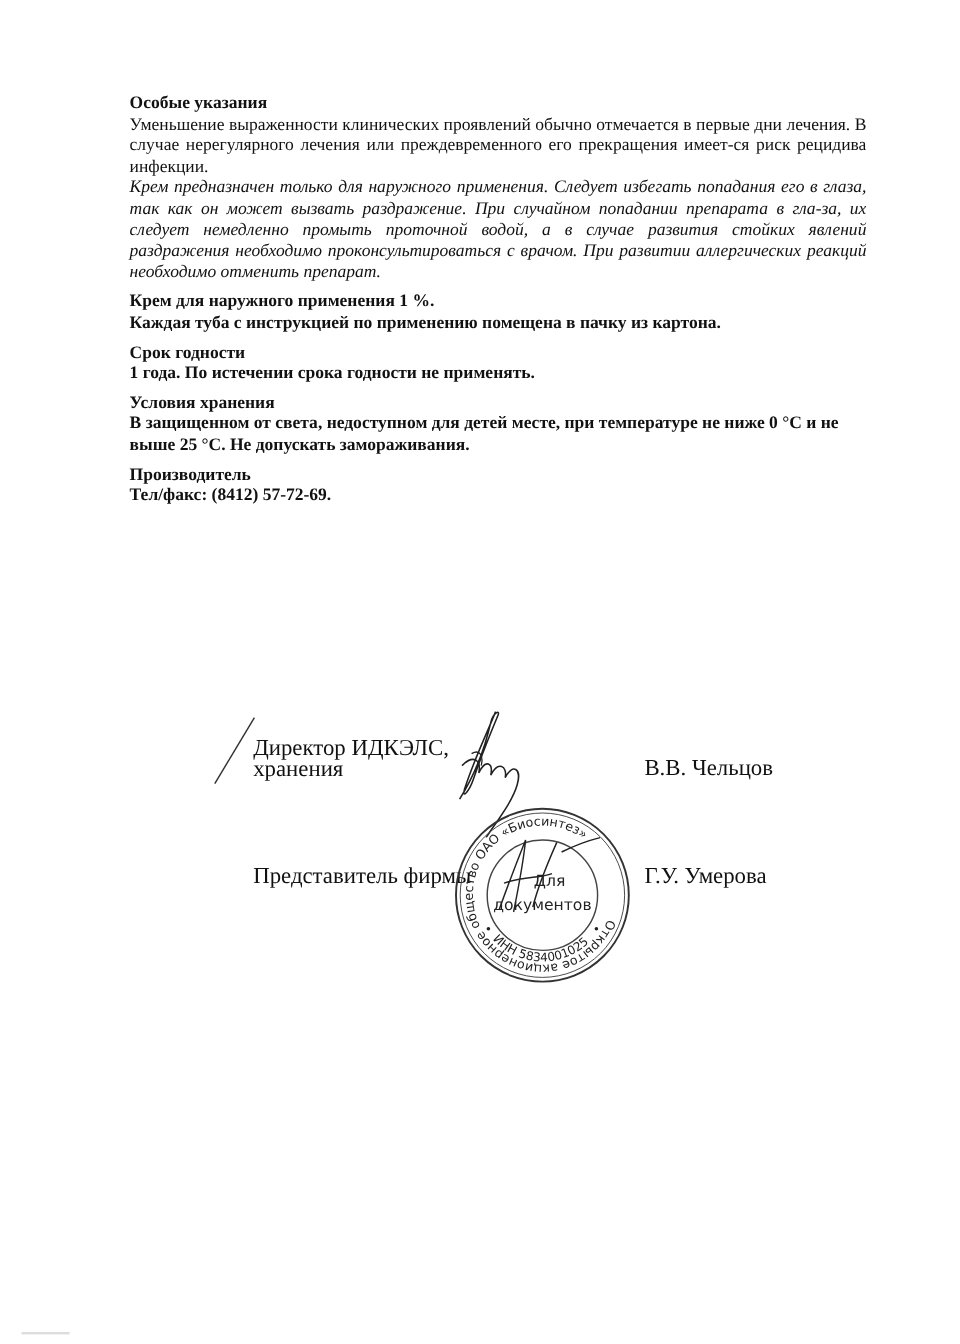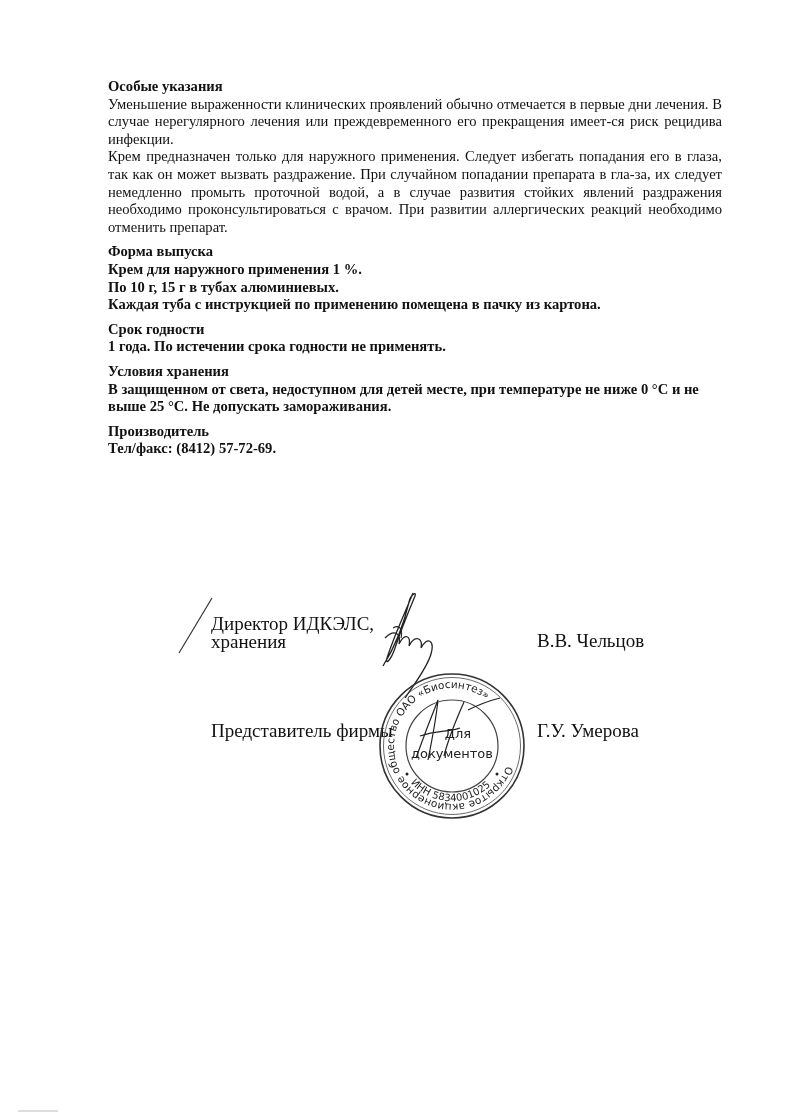--- a/index.html
+++ b/index.html
@@ -3,41 +3,39 @@
   <meta charset="utf-8">
   <style>
     html, body { margin: 0; padding: 0; background: #ffffff; }
     body { width: 800px; height: 1120px; position: relative; overflow: hidden;
       font-family: "Liberation Serif", "DejaVu Serif", serif; color: #111; }
     .page { position: absolute; left: 0; top: 0; width: 800px; height: 932px; border-radius: 19px; }
     .content { position: absolute; left: 108px; top: 78px; width: 614px; font-size: 14.6px; line-height: 17.6px; }
     .section { margin-bottom: 7px; }
     .h { font-weight: bold; }
     .p { text-align: justify; }
-    .p.last { text-align-last: left; }
+    .p.last { text-align-last: left; font-style: italic; }
     .line { white-space: nowrap; font-weight: bold; }
     .sig { position: absolute; font-size: 19px; line-height: 18px; white-space: nowrap; }
     .artifact { position: absolute; background: #bbb; height: 2px; }
   </style>
 </head>
 <body>
 
 <div class="page">
   <div class="content">
 
     <div class="section">
       <div class="h">Особые указания</div>
       <div class="p">Уменьшение выраженности клинических проявлений обычно отмечается в первые дни лечения. В случае нерегулярного лечения или преждевременного его прекращения имеет-ся риск рецидива инфекции.</div>
       <div class="p last">Крем предназначен только для наружного применения. Следует избегать попадания его в глаза, так как он может вызвать раздражение. При случайном попадании препарата в гла-за, их следует немедленно промыть проточной водой, а в случае развития стойких явлений раздражения необходимо проконсультироваться с врачом. При развитии аллергических реакций необходимо отменить препарат.</div>
     </div>
 
     <div class="section">
-      <div class="h">Форма выпуска</div>
       <div class="line">Крем для наружного применения 1 %.</div>
-      <div class="line">По 10 г, 15 г в тубах алюминиевых.</div>
       <div class="line">Каждая туба с инструкцией по применению помещена в пачку из картона.</div>
     </div>
 
     <div class="section">
       <div class="h">Срок годности</div>
       <div class="line">1 года. По истечении срока годности не применять.</div>
     </div>
 
     <div class="section">
       <div class="h">Условия хранения</div>

